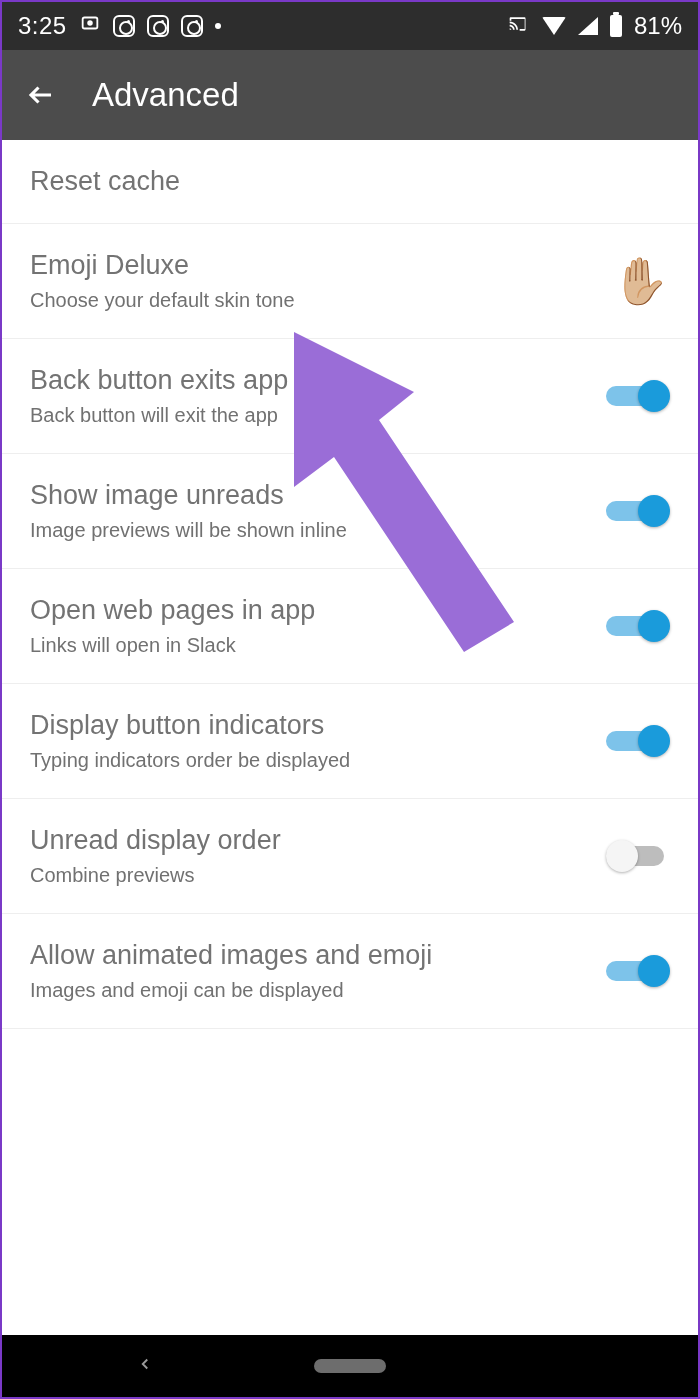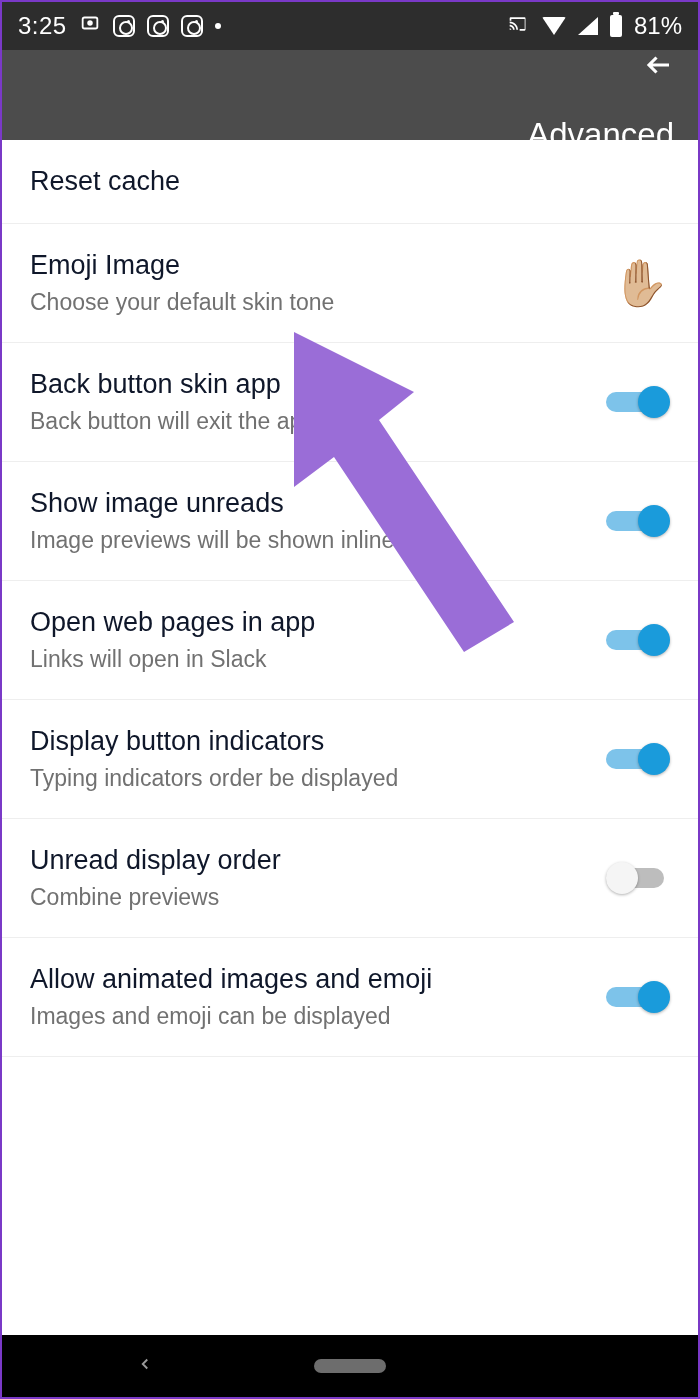--- a/index.html
+++ b/index.html
@@ -14,30 +14,30 @@
   .ig::after { content:""; position:absolute; width:10px; height:10px; border:2px solid #fff; border-radius:50%; top:4px; left:4px; }
   .ig::before { content:""; position:absolute; width:3px; height:3px; background:#fff; border-radius:50%; top:3px; right:3px; }
   .dot { width:6px; height:6px; background:#fff; border-radius:50%; display:inline-block; }
   .cast-ic { width:24px; height:20px; }
   .wifi-ic { width:0; height:0; border-left:12px solid transparent; border-right:12px solid transparent; border-bottom:18px solid #fff; border-radius:2px; transform:rotate(180deg); }
   .signal-ic { width:0; height:0; border-left:20px solid transparent; border-bottom:18px solid #fff; }
   .batt { width:12px; height:22px; background:#fff; border-radius:2px; position:relative; }
   .batt::before { content:""; position:absolute; top:-3px; left:3px; width:6px; height:3px; background:#fff; border-radius:1px; }
 
   
-  .appbar { height: 90px; background: #4c4c4c; color: #fff; display:flex; align-items:flex-end; padding: 0 24px; gap: 36px; flex-direction: column; }
+  .appbar { height: 90px; background: #4c4c4c; color: #fff; display:flex; align-items:center; padding: 0 24px; gap: 36px; }
   .appbar .back { width:30px; height:30px; display:flex; align-items:center; justify-content:center; }
   .appbar .title { font-size: 33px; font-weight: 400; }
 
   
   .content { background:#fff; }
   .row { display:flex; align-items:center; padding: 26px 28px; border-bottom:1px solid #eee; position:relative; }
   .row .txt { flex:1; }
-  .row .title-t { font-size:27px; color:#0f172a; margin-bottom:8px; }
-  .row .sub { font-size:23px; color:#717171; }
+  .row .title-t { font-size:27px; color:#737373; margin-bottom:8px; }
+  .row .sub { font-size:20px; color:#717171; }
   .row.single .title-t { margin-bottom:0; font-weight:500; }
 
   .trailing { margin-left: 16px; display:flex; align-items:center; }
   .emoji-hand { font-size: 46px; }
 
   
   .toggle { width:64px; height:38px; position:relative; }
   .toggle .track { position:absolute; top:9px; left:0; width:58px; height:20px; border-radius:12px; }
   .toggle .thumb { position:absolute; top:3px; width:32px; height:32px; border-radius:50%; box-shadow:0 1px 3px rgba(0,0,0,.3); }
   .toggle.on .track { background:#7dc3ea; }
@@ -97,31 +97,31 @@
   <div class="content">
 
     <div class="row single">
       <div class="txt">
         <div class="title-t">Reset cache</div>
       </div>
     </div>
 
     <div class="row">
       <div class="txt">
-        <div class="title-t">Emoji Image</div>
+        <div class="title-t">Emoji Deluxe</div>
         <div class="sub">Choose your default skin tone</div>
       </div>
       <div class="trailing">
         <span class="emoji-hand">✋🏼</span>
       </div>
     </div>
 
     <div class="row">
       <div class="txt">
-        <div class="title-t">Back button skin app</div>
+        <div class="title-t">Back button exits app</div>
         <div class="sub">Back button will exit the app</div>
       </div>
       <div class="trailing">
         <div class="toggle on">
             <div class="track"></div>
             <div class="thumb"></div>
           </div>
       </div>
     </div>
 

